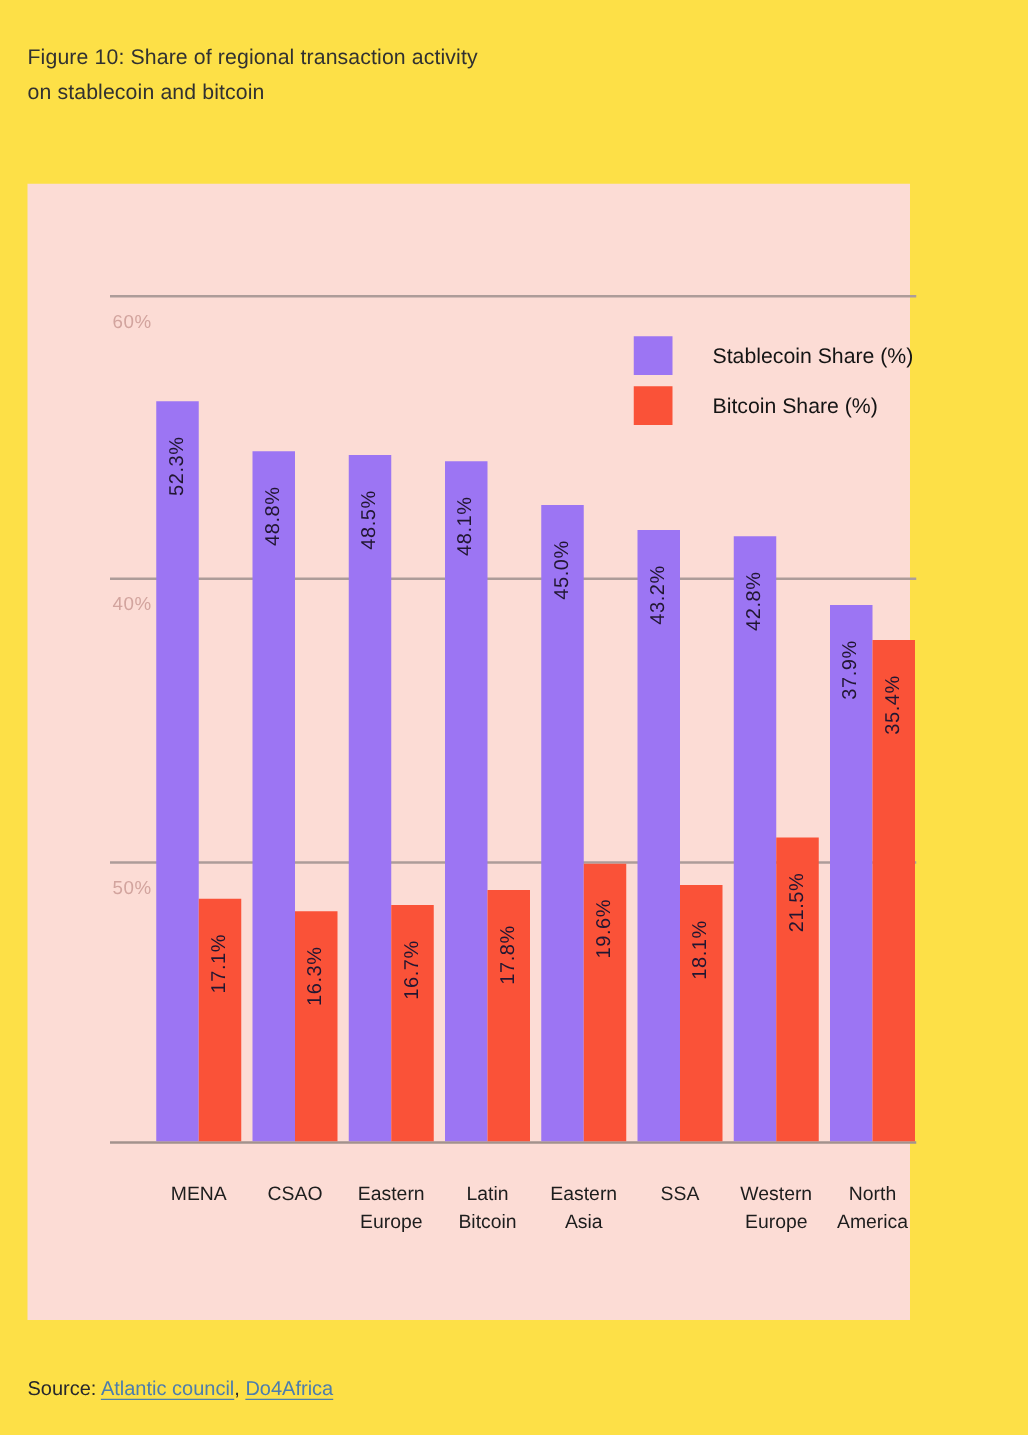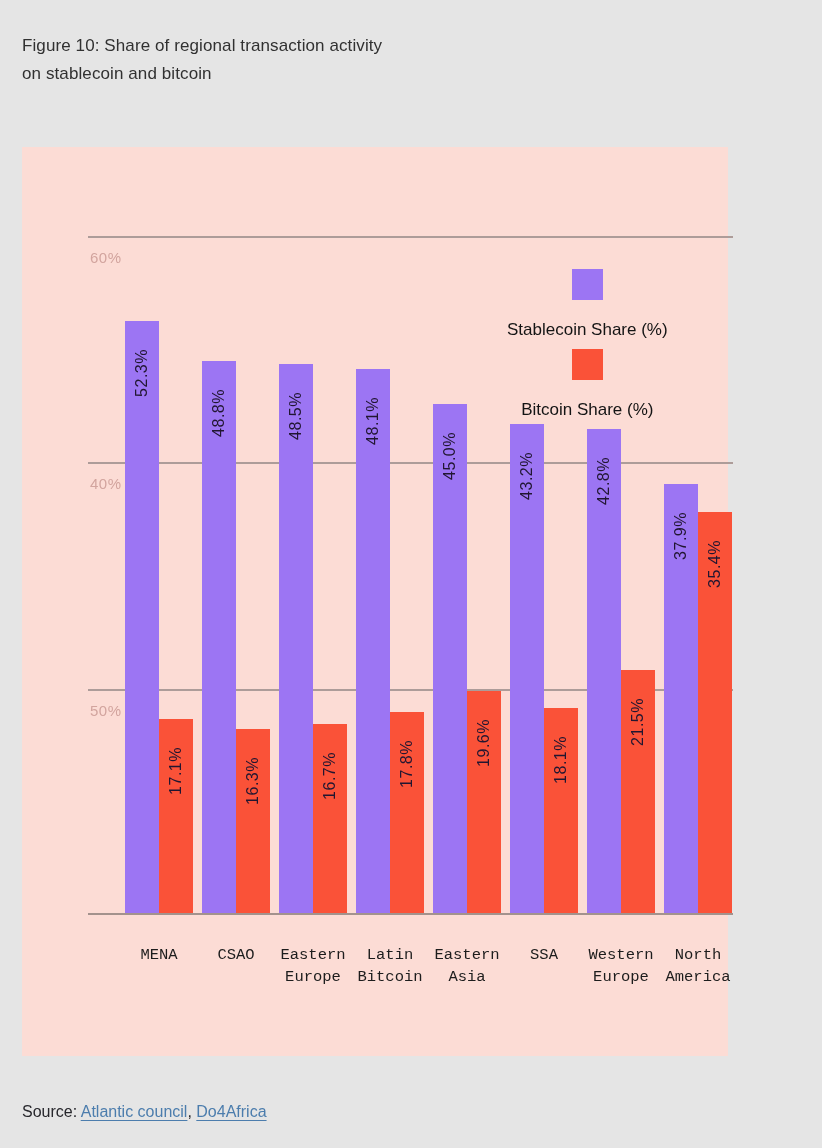--- a/index.html
+++ b/index.html
@@ -5,21 +5,21 @@
   * { margin: 0; padding: 0; box-sizing: border-box; }
   html, body { width: 822px; height: 1148px; }
   body {
     font-family: "Liberation Sans", sans-serif;
     background: #f6f5fa;
   }
   .page {
     position: relative;
     width: 822px;
     height: 1148px;
-    background: #e5e5e5;
+    background: #fde047;
     overflow: hidden;
   }
   .fig-title {
     position: absolute;
     left: 22px;
     top: 32px;
     font-size: 17px;
     line-height: 28px;
     font-weight: 500;
     color: #313131;
@@ -103,36 +103,34 @@
     gap: 9px;
     z-index: 1;
   }
   .cat-label {
     width: 68px;
     text-align: center;
     font-size: 15.5px;
     line-height: 21.5px;
     color: #1d1d1d;
     white-space: pre-line;
-    font-family: Liberation Mono, monospace;
   }
   .legend {
     position: absolute;
     left: 485px;
     top: 122px;
     display: flex;
     flex-direction: column;
     gap: 9px;
     z-index: 2;
   }
   .legend-row {
     display: flex;
     align-items: center;
-    gap: 20px;
-    flex-direction: column;
+    gap: 32px;
   }
   .legend-swatch {
     width: 31px;
     height: 31px;
     flex: none;
   }
   .legend-label {
     font-size: 17px;
     font-weight: 500;
     color: #141414;

